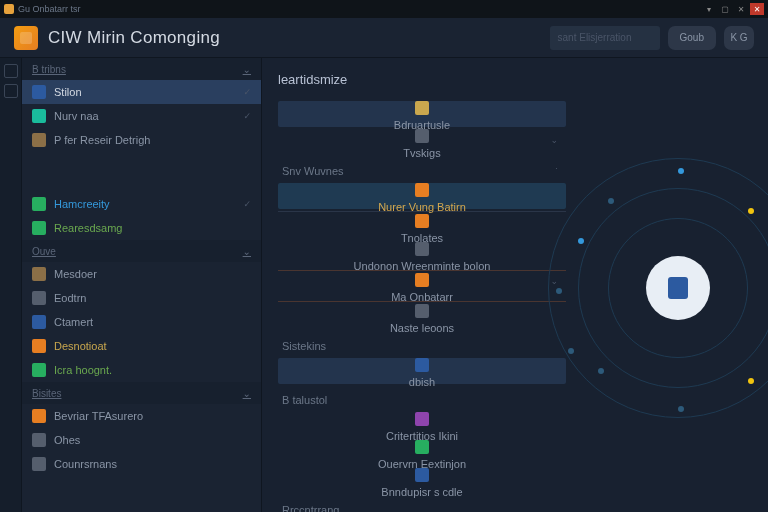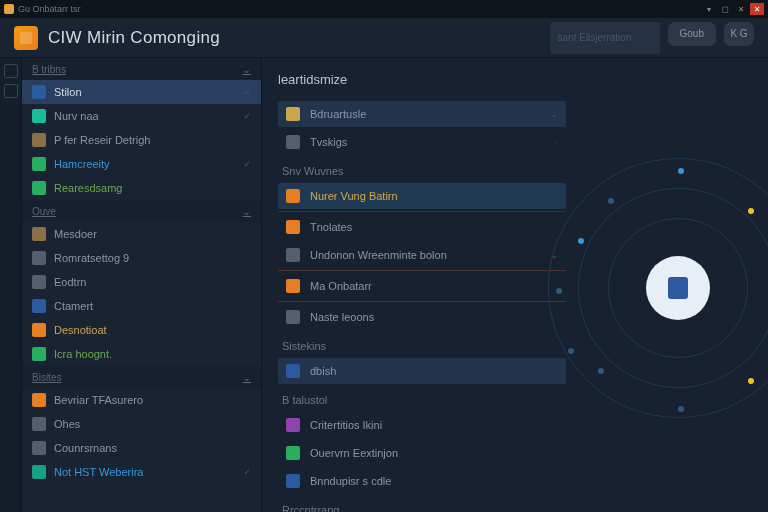--- a/index.html
+++ b/index.html
@@ -8,48 +8,48 @@
 .titlebar .tb-left{display:flex;align-items:center;gap:4px;}
 .titlebar .tb-icon{width:10px;height:10px;background:#e6a23c;border-radius:2px;}
 .titlebar .tb-right{margin-left:auto;display:flex;gap:2px;}
 .win-btn{width:14px;height:12px;display:flex;align-items:center;justify-content:center;font-size:8px;color:#888;}
 .win-btn.close{background:#c0392b;color:#fff;}
 .header{height:40px;background:#1a2332;display:flex;align-items:center;padding:0 14px;border-bottom:1px solid #0f1620;}
 .app-icon{width:24px;height:24px;background:linear-gradient(135deg,#f39c12,#e67e22);border-radius:4px;margin-right:10px;display:flex;align-items:center;justify-content:center;}
 .app-icon::before{content:"";width:12px;height:12px;background:#fff3;border-radius:2px;}
 .app-title{font-size:17px;color:#d4dae3;font-weight:300;letter-spacing:0.3px;}
 .header-right{margin-left:auto;display:flex;gap:8px;}
-.search-box{width:110px;height:32px;background:#253142;border-radius:3px;display:flex;align-items:center;padding:0 8px;font-size:10px;color:#4a5568;}
+.search-box{width:110px;height:24px;background:#253142;border-radius:3px;display:flex;align-items:center;padding:0 8px;font-size:10px;color:#4a5568;}
 .hbtn{height:24px;padding:0 12px;background:#2d3748;border-radius:7px;display:flex;align-items:center;font-size:10px;color:#8a95a6;}
 .hbtn.icon{width:30px;padding:0;justify-content:center;}
 .body{display:flex;height:454px;}
 .tabcol{width:22px;background:#151e2b;border-right:1px solid #0f1620;display:flex;flex-direction:column;align-items:center;padding-top:6px;gap:6px;}
 .tabcol .tc{width:14px;height:14px;border:1px solid #3a4556;border-radius:2px;}
 .sidebar{width:240px;background:#1a2332;border-right:1px solid #0f1620;overflow-y:auto;}
 .sb-sec-hdr{height:22px;display:flex;align-items:center;padding:0 10px;font-size:10px;color:#5a6578;background:#17202e;text-decoration:underline;}
 .sb-item{height:24px;display:flex;align-items:center;padding:0 10px;gap:8px;font-size:11px;color:#8a95a6;cursor:pointer;position:relative;}
 .sb-item.selected{background:#2a3f5f;color:#d4dae3;}
-.sb-item.highlight{color:#3498db;}
+.sb-item.highlight{color:#3498db;margin-top:40px;}
 .sb-item.gold{color:#c9a74e;}
 .sb-item.green{color:#6aa84f;}
 .sb-item .sb-ic{width:14px;height:14px;border-radius:2px;flex-shrink:0;}
 .sb-item .chev{margin-left:auto;font-size:9px;color:#4a5568;}
 .ic-blue{background:#2c5aa0;}
 .ic-teal{background:#1abc9c;}
 .ic-brown{background:#8b6f47;}
 .ic-green{background:#27ae60;}
 .ic-orange{background:#e67e22;}
 .ic-purple{background:#8e44ad;}
 .ic-gray{background:#555e6d;}
 .ic-gold{background:#c9a74e;}
 .ic-cyan{background:#16a085;}
 .main{flex:1;background:#182130;position:relative;overflow:hidden;}
 .main-inner{padding:14px 16px 14px 16px;width:320px;}
 .m-title{font-size:13px;color:#b8c2d4;margin-bottom:14px;}
-.m-item{height:26px;display:flex;align-items:center;gap:10px;padding:0 8px;font-size:11px;color:#8a95a6;border-radius:2px;margin-bottom:2px;}
+.m-item{height:26px;display:flex;align-items:center;gap:4px;padding:0 8px;font-size:11px;color:#8a95a6;border-radius:2px;margin-bottom:2px;flex-direction:column;}
 .m-item.sel{background:#23344d;}
 .m-item.hl{background:#1f3a52;color:#d4a84e;}
 .m-item .m-ic{width:14px;height:14px;border-radius:2px;flex-shrink:0;}
 .m-item .chev{margin-left:auto;font-size:9px;color:#4a5568;}
 .m-subhdr{font-size:11px;color:#6b7788;margin:10px 0 6px 4px;}
 .divider{height:1px;background:#2a3548;margin:2px 0;}
 .divider.warm{background:#4a3530;}
 .viz{position:absolute;right:-40px;top:100px;width:260px;height:260px;}
 .ring{position:absolute;border:1px solid #1e3a52;border-radius:50%;}
 .r1{width:260px;height:260px;top:0;left:0;}
@@ -129,24 +129,20 @@
       <div class="sb-sec-hdr">
         <span>Ouve</span>
         <span style="margin-left:auto">⌄</span>
       </div>
       <div class="sb-item">
         <div class="sb-ic ic-brown"></div>
         <span>Mesdoer</span>
       </div>
       <div class="sb-item">
         <div class="sb-ic ic-gray"></div>
-        <span>Romratsettog 9</span>
-      </div>
-      <div class="sb-item">
-        <div class="sb-ic ic-gray"></div>
         <span>Eodtrn</span>
       </div>
       <div class="sb-item">
         <div class="sb-ic ic-blue"></div>
         <span>Ctamert</span>
       </div>
       <div class="sb-item gold">
         <div class="sb-ic ic-orange"></div>
         <span>Desnotioat</span>
       </div>

